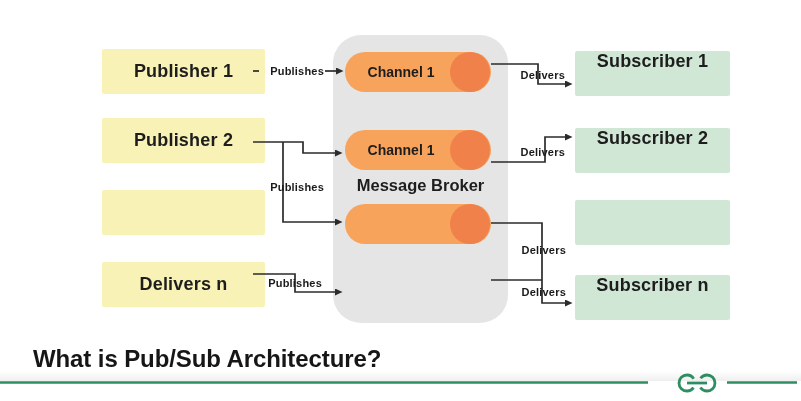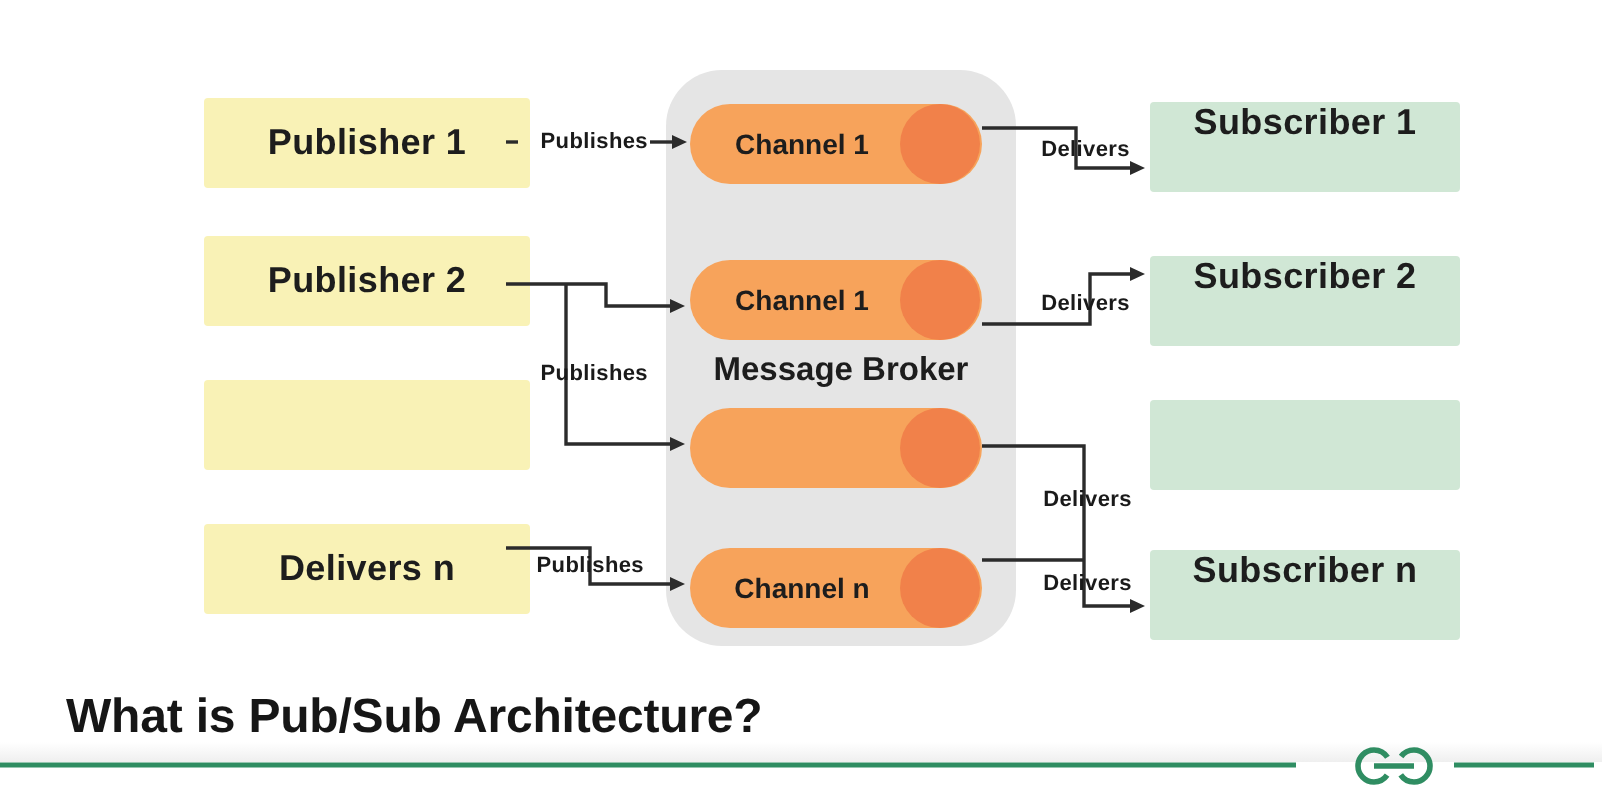--- a/index.html
+++ b/index.html
@@ -73,24 +73,20 @@
     <span class="cap"></span>
   </div>
   <div class="channel" style="top:130px">
     <span class="clabel">Channel 1</span>
     <span class="cap"></span>
   </div>
   <div class="channel" style="top:204px">
     <span class="clabel"></span>
     <span class="cap"></span>
   </div>
-  <div class="channel" style="top:274px">
-    <span class="clabel">Channel n</span>
-    <span class="cap"></span>
-  </div>
 
   <div class="broker-label">Message Broker</div>
 
   <div class="subbox" style="top:51px">
       <span>Subscriber 1</span>
     </div>
   <div class="subbox" style="top:128px">
       <span>Subscriber 2</span>
     </div>
   <div class="subbox" style="top:200px">

